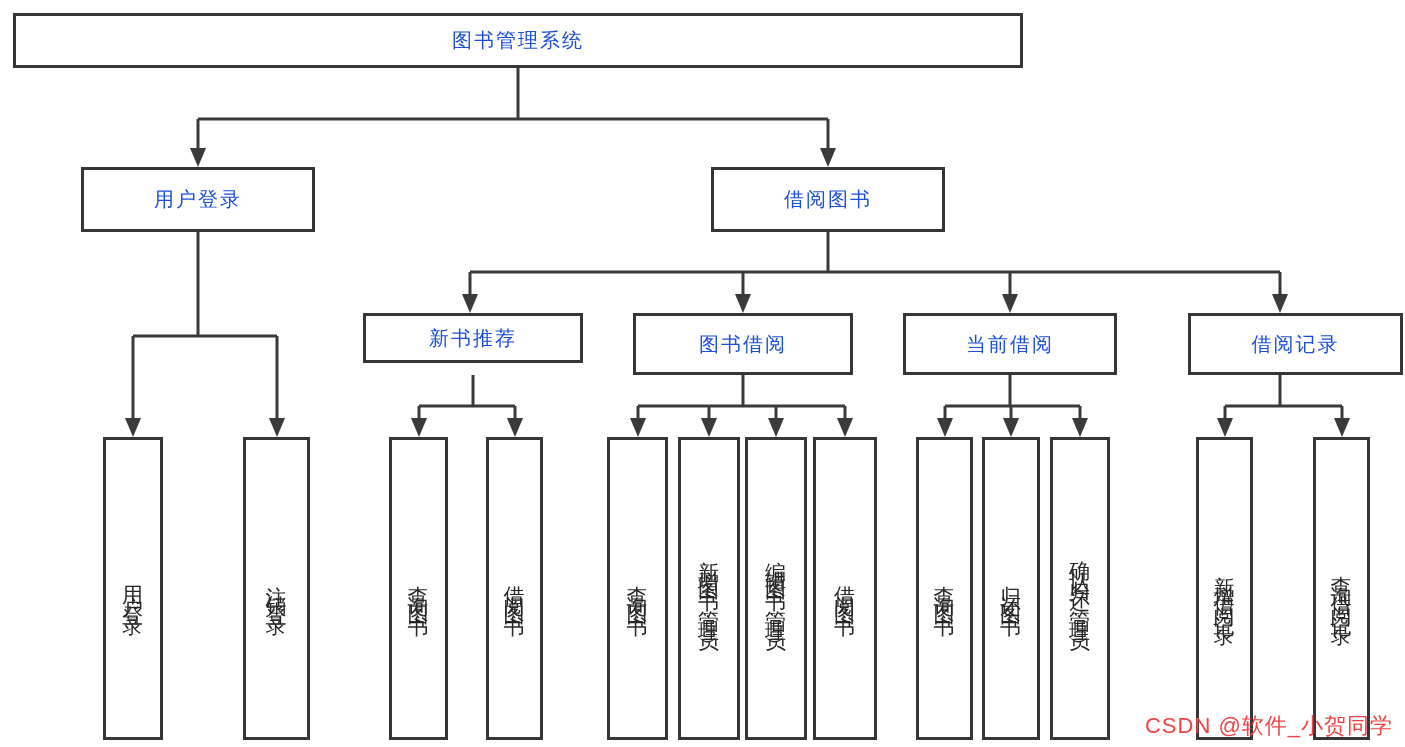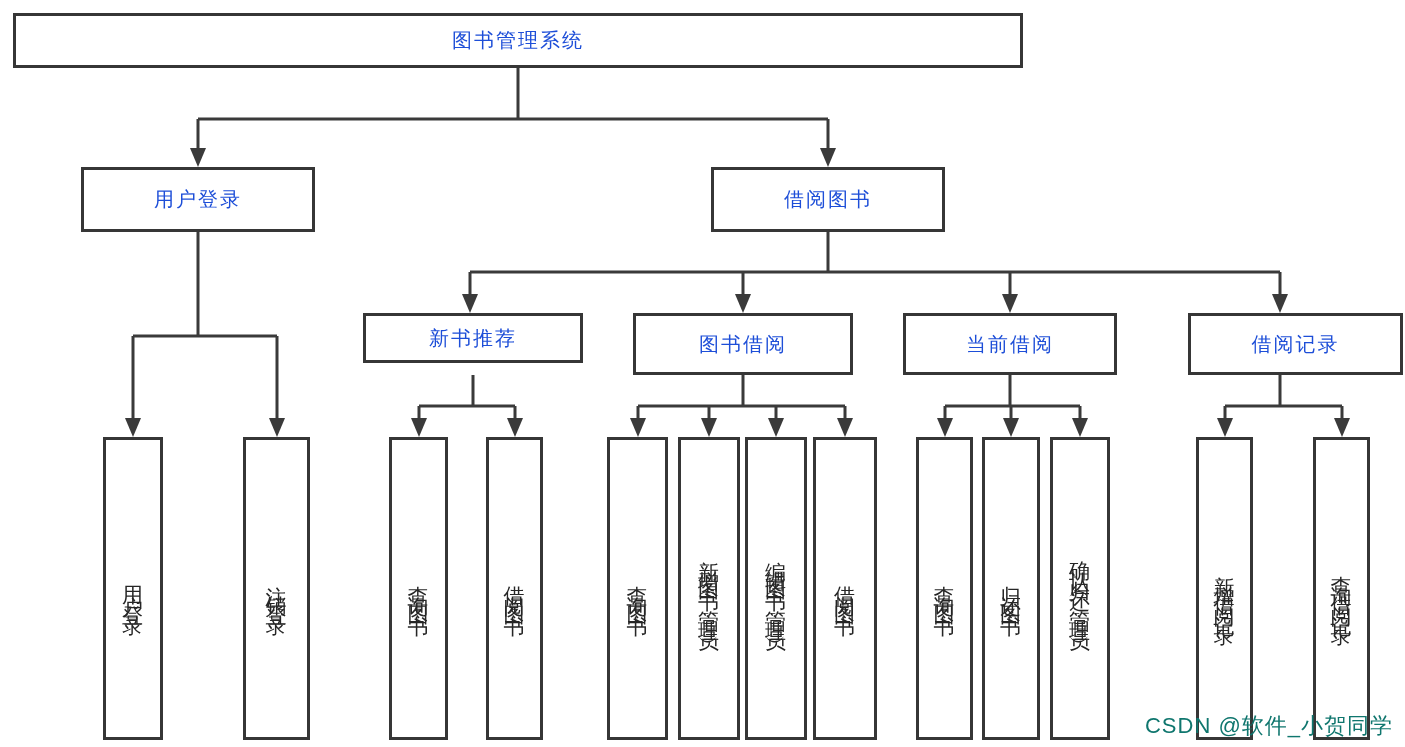--- a/index.html
+++ b/index.html
@@ -13,21 +13,21 @@
   }
   .h-label{font-size:20px;letter-spacing:2px;color:#1d4ed8;white-space:nowrap;}
   .leaf .v-label{
     writing-mode:vertical-rl;text-orientation:mixed;
     font-size:21px;line-height:1;letter-spacing:10px;color:#262626;
   }
   #wires{position:absolute;left:0;top:0;width:1405px;height:747px;pointer-events:none;}
   #wires path{stroke:#3a3a3a;stroke-width:3;fill:none;}
   #wires polygon{fill:#3a3a3a;stroke:none;}
   #watermark{
-    position:absolute;right:12px;bottom:6px;font-size:22px;color:#0f766e;
+    position:absolute;right:12px;bottom:6px;font-size:22px;color:#ef4444;
     letter-spacing:1px;white-space:nowrap;
   }
 </style>
 </head>
 <body>
 
 <div id="canvas">
 
   <svg id="wires" viewBox="0 0 1405 747">
 

